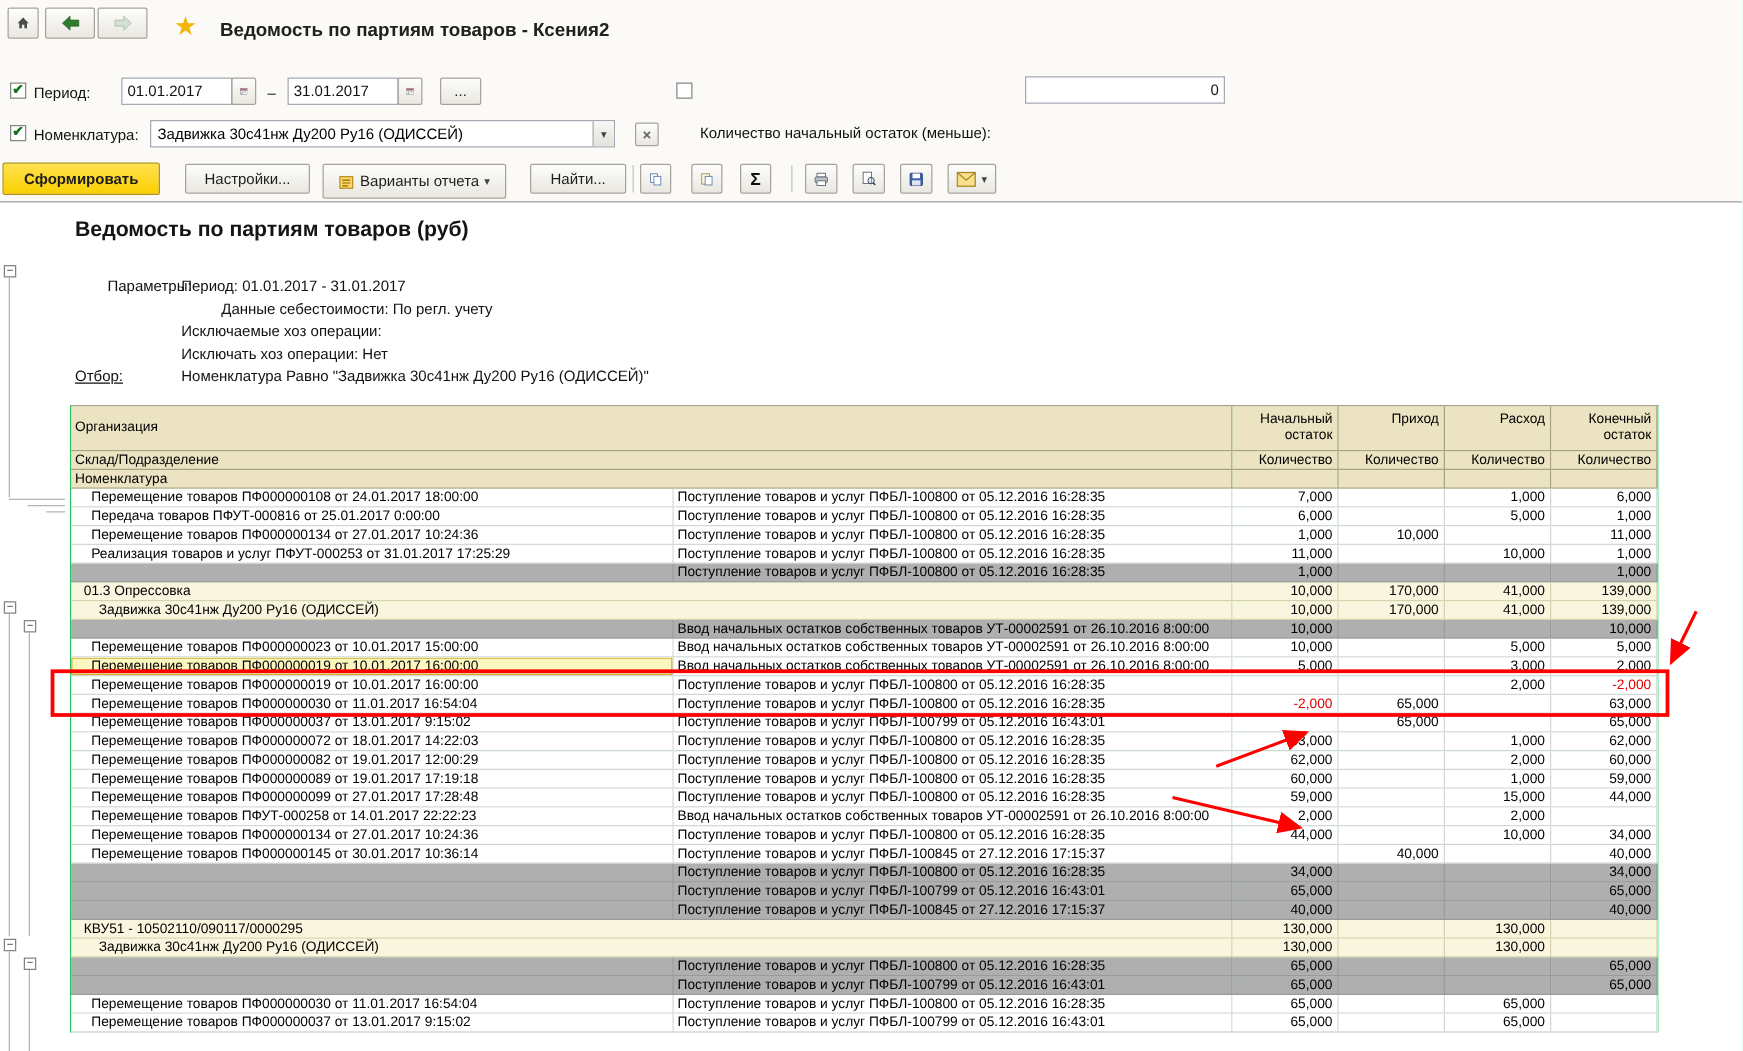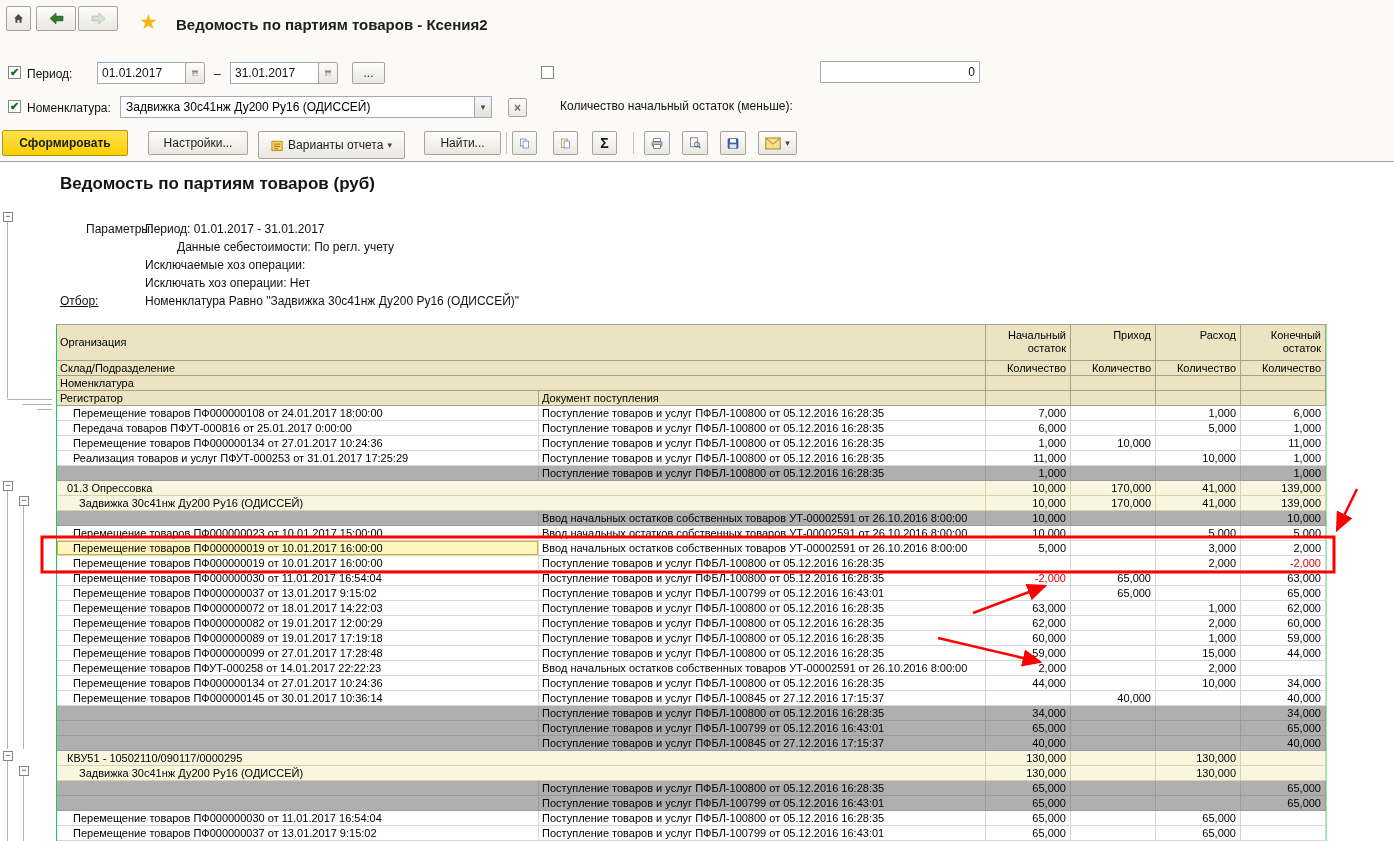--- a/index.html
+++ b/index.html
@@ -227,28 +227,20 @@
       <div class="c num">Количество</div>
       <div class="c num">Количество</div>
     </div>
     <div class="r h">
       <div class="c wide">Номенклатура</div>
       <div class="c num"></div>
       <div class="c num"></div>
       <div class="c num"></div>
       <div class="c num"></div>
     </div>
-    <div class="r h">
-      <div class="c reg">Регистратор</div>
-      <div class="c doc">Документ поступления</div>
-      <div class="c num"></div>
-      <div class="c num"></div>
-      <div class="c num"></div>
-      <div class="c num"></div>
-    </div>
     <div>
         <div class="r d">
           <div class="c reg">Перемещение товаров ПФ000000108 от 24.01.2017 18:00:00</div>
           <div class="c doc">Поступление товаров и услуг ПФБЛ-100800 от 05.12.2016 16:28:35</div>
           <div class="c num">7,000</div>
           <div class="c num"></div>
           <div class="c num">1,000</div>
           <div class="c num">6,000</div>
         </div>
         <div class="r d">

